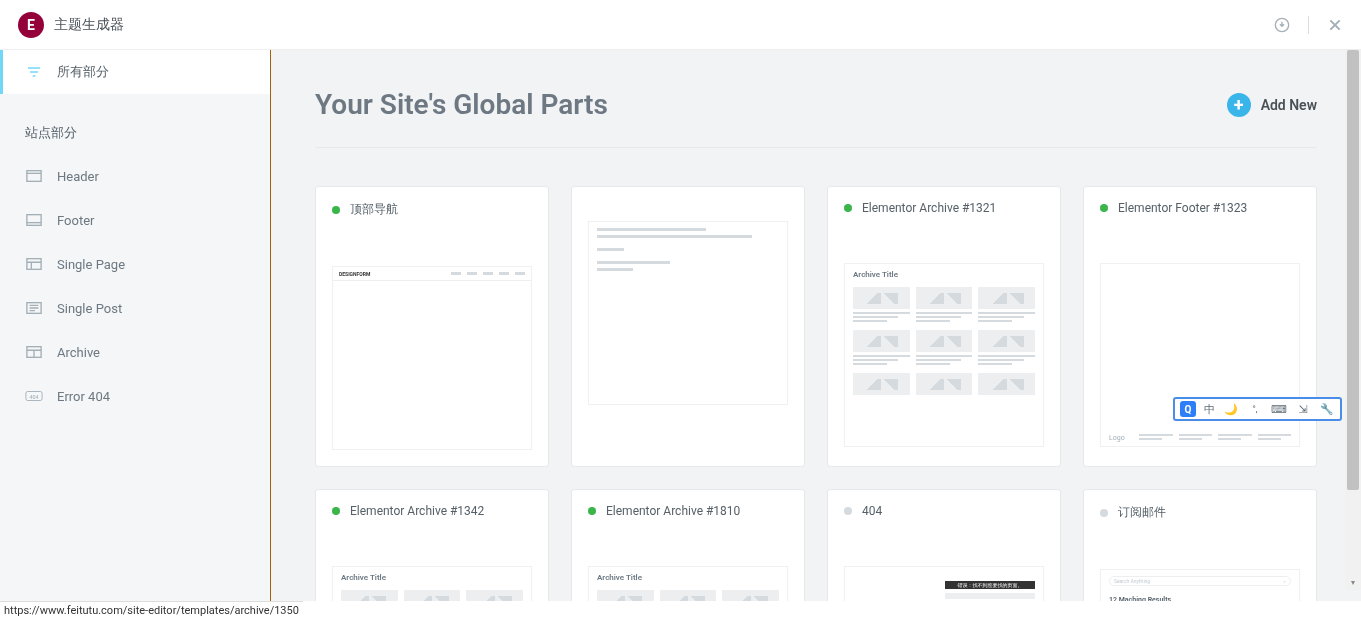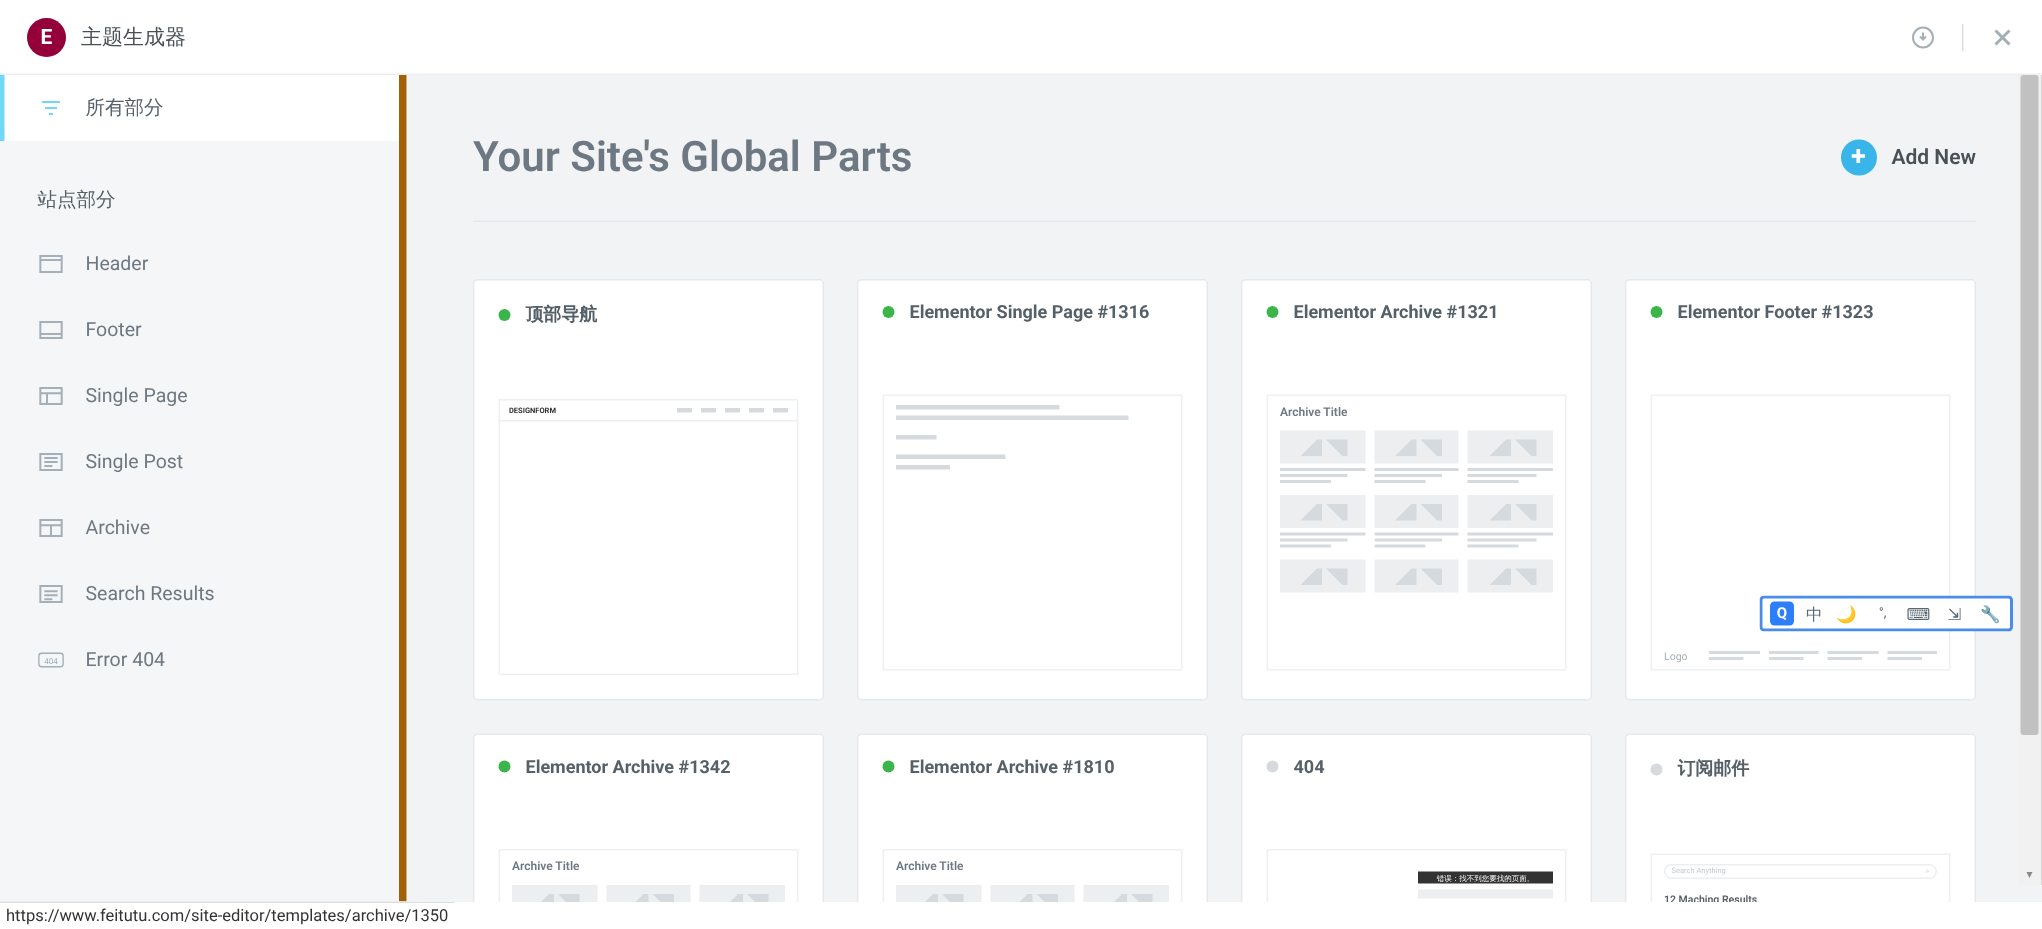--- a/index.html
+++ b/index.html
@@ -7,41 +7,41 @@
 
 .header { height: 50px; display: flex; align-items: center; justify-content: space-between; padding: 0 18px; border-bottom: 1px solid #eee; }
 .header-left { display: flex; align-items: center; gap: 10px; }
 .logo-badge { width: 26px; height: 26px; background: #93003a; color: #fff; border-radius: 50%; display: flex; align-items: center; justify-content: center; font-size: 14px; font-weight: bold; }
 .header-title { font-size: 14px; color: #495157; font-weight: 500; }
 .header-right { display: flex; align-items: center; gap: 18px; color: #a4afb7; }
 .header-right .sep { width: 1px; height: 18px; background: #ddd; }
 .icon-btn { cursor: pointer; display: inline-flex; }
 
 .body-wrap { display: flex; height: calc(619px - 50px - 18px); }
-.sidebar { width: 271px; background: #f4f6f7; border-right: 5px solid #a16207; display: flex; flex-direction: column; }
+.sidebar { width: 271px; background: #f4f6f7; border-right: 1px solid #a16207; display: flex; flex-direction: column; }
 .sidebar-item { height: 44px; display: flex; align-items: center; gap: 14px; padding: 0 25px; color: #6d7882; font-size: 13px; cursor: pointer; }
 .sidebar-item.active { background: #fff; color: #556068; border-left: 3px solid #71d7f7; padding-left: 22px; }
 .sidebar-section-label { padding: 30px 25px 12px 25px; color: #556068; font-size: 13px; font-weight: 500; }
 .sidebar-icon { width: 18px; height: 18px; display: inline-flex; align-items: center; justify-content: center; color: #a4afb7; }
 .sidebar-item.active .sidebar-icon svg { stroke: #71d7f7; }
 
 .main { flex: 1; background: #f1f3f5; overflow-y: auto; padding: 38px 44px; position: relative; }
 .main-header { display: flex; justify-content: space-between; align-items: center; padding-bottom: 26px; border-bottom: 1px solid #e6e9ec; margin-bottom: 38px; }
 .main-title { font-size: 28px; color: #6d7882; font-weight: 600; }
 .add-new { display: flex; align-items: center; gap: 10px; cursor: pointer; }
 .add-new-btn { width: 24px; height: 24px; border-radius: 50%; background: #39b5ea; color: #fff; display: flex; align-items: center; justify-content: center; font-size: 18px; font-weight: bold; line-height: 1; }
 .add-new-label { font-size: 14px; color: #495157; font-weight: 600; }
 
 .cards { display: grid; grid-template-columns: repeat(4, 1fr); gap: 22px; }
 .card { background: #fff; border: 1px solid #e6e9ec; border-radius: 3px; overflow: hidden; cursor: pointer; }
 .card-header { display: flex; align-items: center; gap: 10px; padding: 14px 16px; }
 .status-dot { width: 8px; height: 8px; border-radius: 50%; }
 .status-dot.active { background: #39b54a; }
 .status-dot.inactive { background: #d5dadf; }
-.card-title { font-size: 12px; color: #556068; font-weight: 700; white-space: nowrap; overflow: hidden; text-overflow: ellipsis; }
+.card-title { font-size: 12px; color: #556068; font-weight: 400; white-space: nowrap; overflow: hidden; text-overflow: ellipsis; }
 .card-preview { height: 200px; padding: 0 16px 16px 16px; margin-top: 34px; }
 .card.short .card-preview { height: 100px; }
 .preview-box { width: 100%; height: 100%; border: 1px solid #eef0f2; background: #fff; position: relative; overflow: hidden; font-size: 7px; color: #a4afb7; }
 
 
 .pv-navbar { height: 14px; border-bottom: 1px solid #eee; display: flex; align-items: center; justify-content: space-between; padding: 0 6px; }
 .pv-navbar-links { display: flex; gap: 6px; }
 .pv-navbar-links span { width: 10px; height: 3px; background: #d5dadf; display: inline-block; }
 .pv-text-lines { padding: 6px 8px; }
 .pv-text-lines .line { height: 3px; background: #d5dadf; margin-bottom: 4px; }
@@ -155,29 +155,20 @@
       <span class="sidebar-icon">
           <svg width="16" height="14" viewBox="0 0 18 14" fill="none" stroke="#a4afb7" stroke-width="1.5">
             <rect x="1" y="1" width="16" height="12"></rect>
             <path d="M1 5h16M9 5v8"></path>
           </svg>
         </span>
       <span>Archive</span>
     </div>
     <div class="sidebar-item">
       <span class="sidebar-icon">
-          <svg width="16" height="14" viewBox="0 0 18 14" fill="none" stroke="#a4afb7" stroke-width="1.5">
-            <rect x="1" y="1" width="16" height="12"></rect>
-            <path d="M4 5h10M4 8h10M4 11h6"></path>
-          </svg>
-        </span>
-      <span>Search Results</span>
-    </div>
-    <div class="sidebar-item">
-      <span class="sidebar-icon">
           <svg width="18" height="12" viewBox="0 0 20 12" fill="none" stroke="#a4afb7" stroke-width="1">
             <rect x="1" y="1" width="18" height="10" rx="2"></rect>
             <text x="10" y="9" font-size="6" fill="#a4afb7" text-anchor="middle" stroke="none">404</text>
           </svg>
         </span>
       <span>Error 404</span>
     </div>
   </div>
 
   <div class="main">
@@ -206,24 +197,20 @@
                   <span></span>
                   <span></span>
                   <span></span>
                 </div>
               </div>
         </div>
           </div>
       </div>
 
       <div class="card">
-        <div class="card-header">
-          <span class="status-dot active"></span>
-          <span class="card-title">Elementor Single Page #1316</span>
-        </div>
         <div class="card-preview">
             <div class="preview-box">
           <div class="pv-text-lines">
             <div class="line" style="width:60%"></div>
                 <div class="line" style="width:85%"></div>
             <div style="height:6px"></div>
             <div class="line" style="width:15%"></div>
             <div style="height:6px"></div>
             <div class="line" style="width:40%"></div>
                 <div class="line" style="width:20%"></div>

